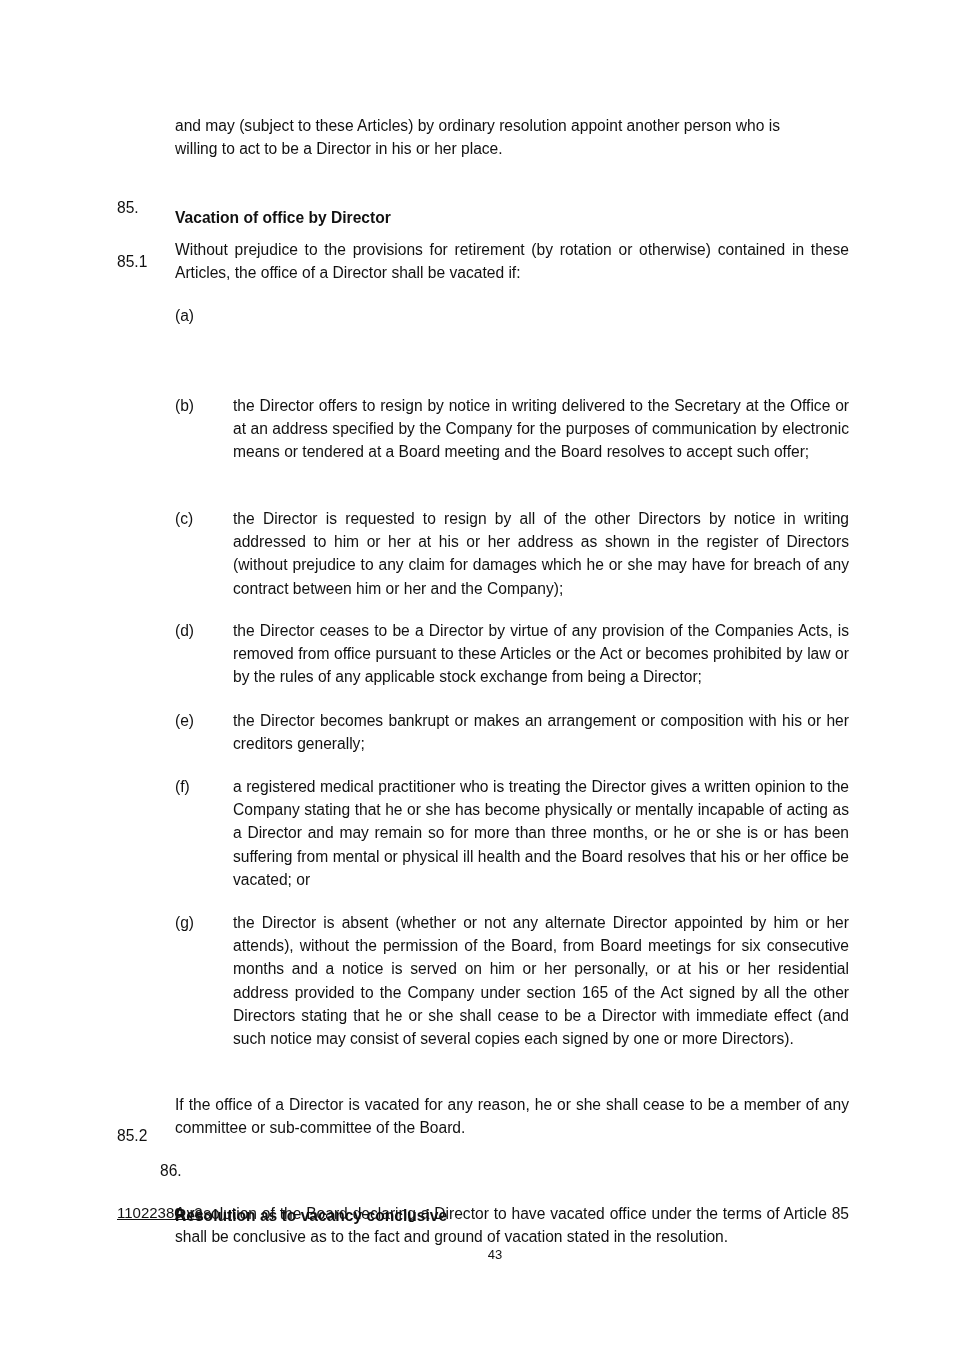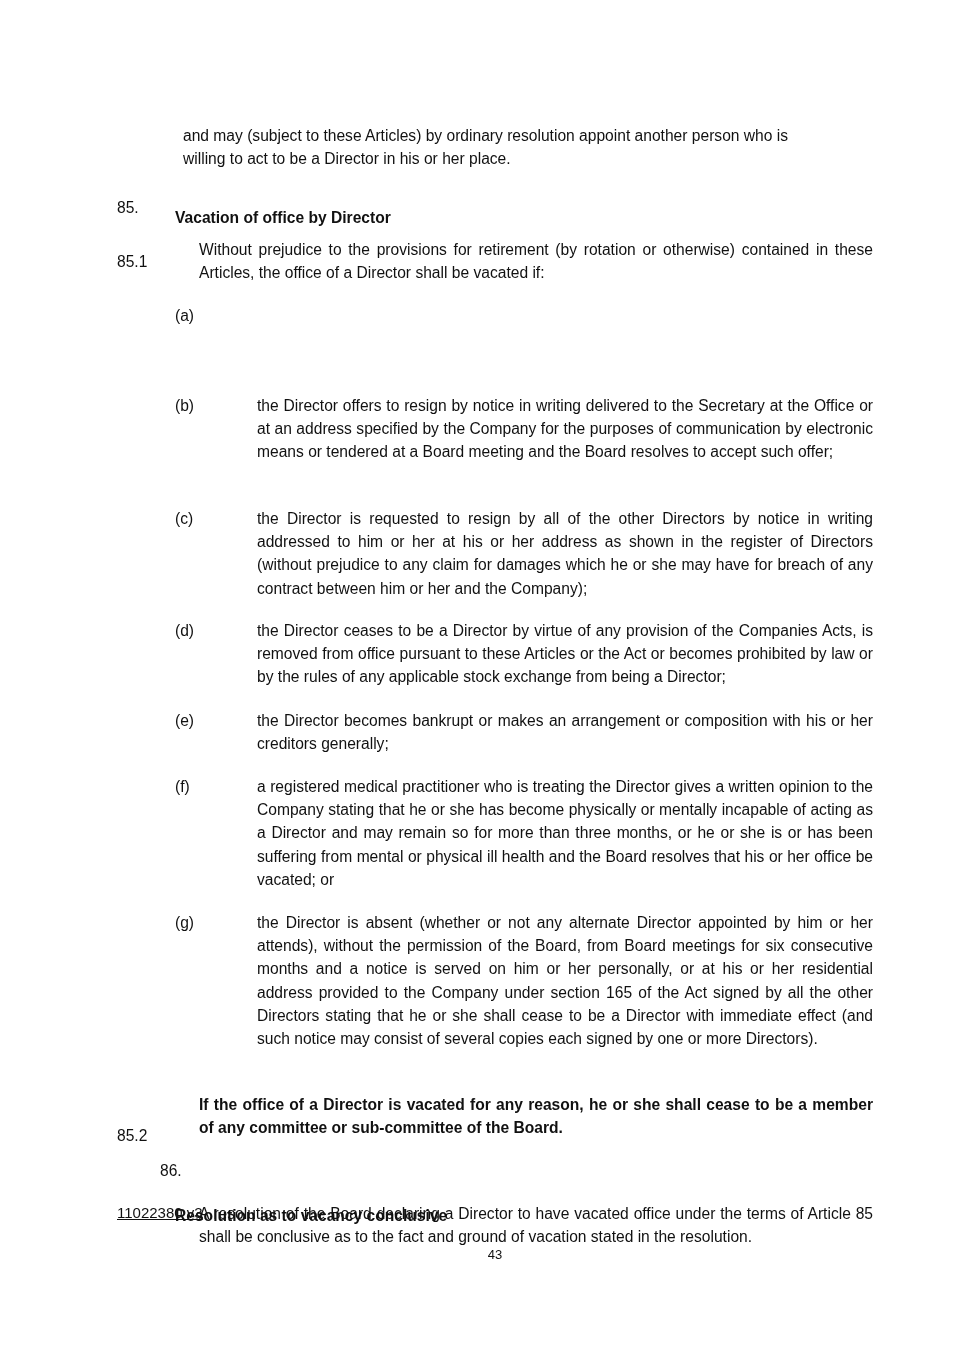--- a/index.html
+++ b/index.html
@@ -6,30 +6,30 @@
   body { width:965px; height:1365px; position:relative; overflow:hidden;
          font-family:"Liberation Sans", sans-serif; color:#111; font-size:15.6px; }
   .page { position:absolute; left:0; top:0; width:965px; height:1365px; }
   .blk { position:absolute; line-height:23.2px; }
   .num { position:absolute; left:117px; }
   .txt { position:absolute; left:175px; width:674px; text-align:justify; text-align-last:auto; }
   .sub-lbl { position:absolute; left:175px; }
   .sub-txt { position:absolute; left:233px; width:616px; text-align:justify; }
   .head { font-weight:bold;margin-top:10px; }
   .j { text-align:justify; }
-  .last { text-align-last:left;margin-left:24px; }
+  .last { text-align-last:left; }
   .pagenum { position:absolute; left:0; width:990px; text-align:center; top:1247px; font-size:13px; }
   .docref { position:absolute; left:117px; top:1204px; font-size:15px;text-decoration:underline; }
 </style>
 </head>
 <body>
 
 <div class="page">
 
-  <div class="blk txt j" style="top:124px;margin-left:8px;">
+  <div class="blk txt j" style="top:114px;">
     <span>and may (subject to these Articles) by ordinary resolution appoint another person who is</span><br>
     <span>willing to act to be a Director in his or her place.</span>
   </div>
 
   <div class="blk num" style="top:196px;">85.</div>
   <div class="blk txt head" style="top:196px;">Vacation of office by Director</div>
 
   <div class="blk num" style="top:238px;margin-top:12px;">85.1</div>
   <div class="blk txt j last" style="top:238px;">Without prejudice to the provisions for retirement (by rotation or otherwise) contained in these Articles, the office of a Director shall be vacated if:</div>
 
@@ -47,21 +47,21 @@
   <div class="blk sub-lbl" style="top:709px;">(e)</div>
   <div class="blk sub-txt last" style="top:709px;">the Director becomes bankrupt or makes an arrangement or composition with his or her creditors generally;</div>
 
   <div class="blk sub-lbl" style="top:775px;">(f)</div>
   <div class="blk sub-txt last" style="top:775px;">a registered medical practitioner who is treating the Director gives a written opinion to the Company stating that he or she has become physically or mentally incapable of acting as a Director and may remain so for more than three months, or he or she is or has been suffering from mental or physical ill health and the Board resolves that his or her office be vacated; or</div>
 
   <div class="blk sub-lbl" style="top:911px;">(g)</div>
   <div class="blk sub-txt last" style="top:911px;">the Director is absent (whether or not any alternate Director appointed by him or her attends), without the permission of the Board, from Board meetings for six consecutive months and a notice is served on him or her personally, or at his or her residential address provided to the Company under section 165 of the Act signed by all the other Directors stating that he or she shall cease to be a Director with immediate effect (and such notice may consist of several copies each signed by one or more Directors).</div>
 
   <div class="blk num" style="top:1124px;">85.2</div>
-  <div class="blk txt j last" style="top:1093px;font-weight:bold;">If the office of a Director is vacated for any reason, he or she shall cease to be a member of any committee or sub-committee of the Board.</div>
+  <div class="blk txt j last" style="top:1093px;">If the office of a Director is vacated for any reason, he or she shall cease to be a member of any committee or sub-committee of the Board.</div>
 
   <div class="blk num" style="top:1159px;margin-left:43px;">86.</div>
   <div class="blk txt head" style="top:1194px;">Resolution as to vacancy conclusive</div>
 
   <div class="blk txt j last" style="top:1202px;">A resolution of the Board declaring a Director to have vacated office under the terms of Article 85 shall be conclusive as to the fact and ground of vacation stated in the resolution.</div>
 
   <div class="pagenum">43</div>
   <div class="docref">11022380 v3</div>
 </div>
 

